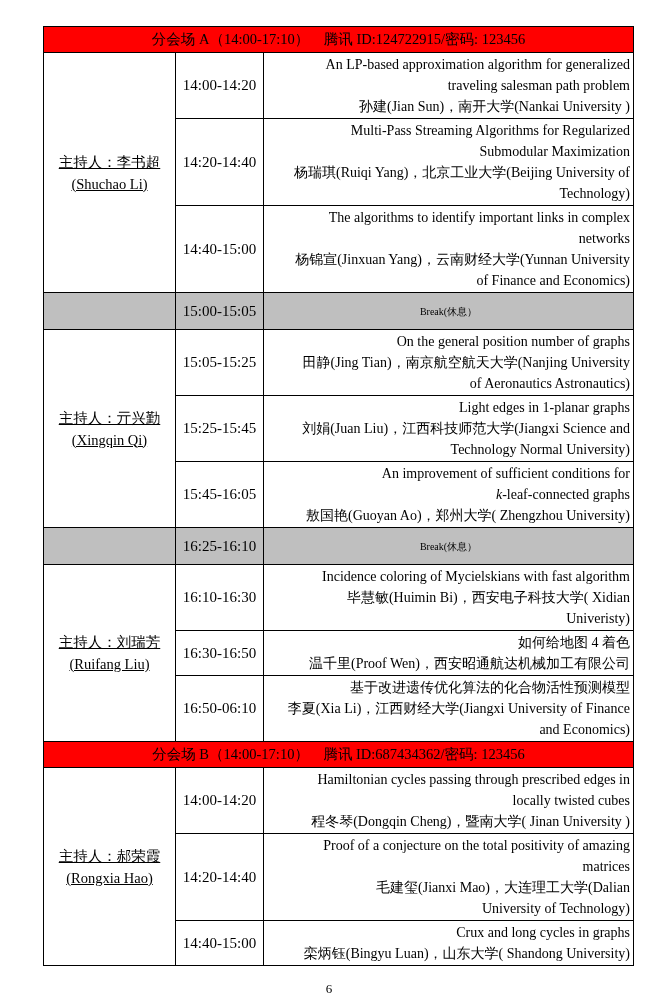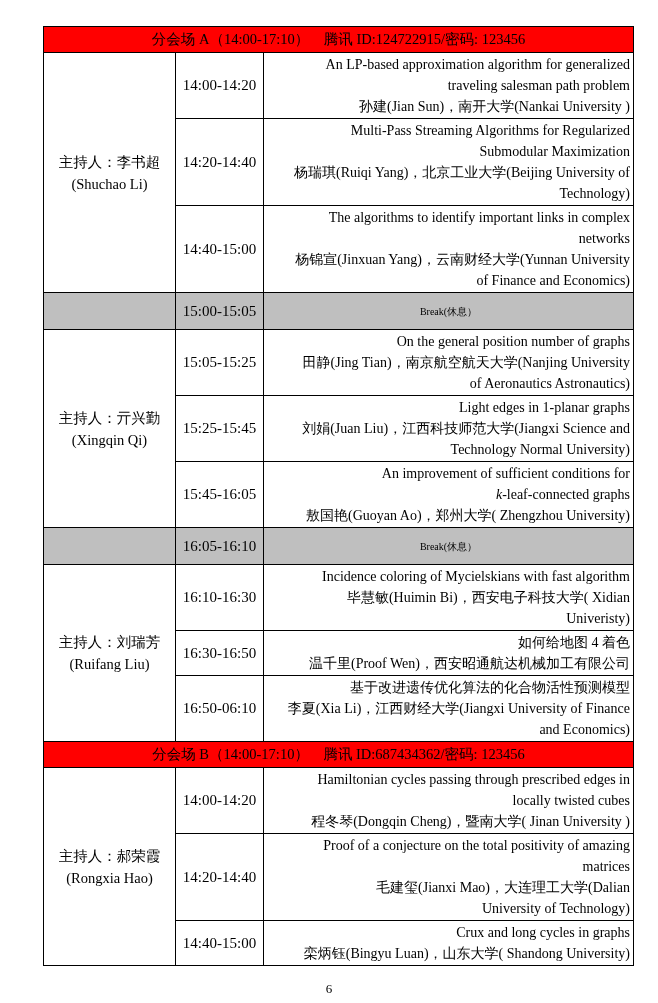--- a/index.html
+++ b/index.html
@@ -31,20 +31,21 @@
     text-align: center;
     height: 17px;
     padding: 3px 2px;
   }
   .chair-cell {
     width: 132px;
     text-align: center;
     font-size: 14.5px;
     line-height: 22px;
     padding: 2px;
+    text-decoration: underline;
   }
   .time-cell {
     width: 88px;
     text-align: center;
     font-size: 15px;
     padding: 2px 1px;
   }
   .talk-cell {
     width: 370px;
     text-align: center;
@@ -136,21 +137,21 @@
         <tr>
           <td class="time-cell">15:45-16:05</td>
           <td class="talk-cell">
             <div class="line"><span>An improvement of sufficient conditions for</span></div>
             <div class="line"><span class="italic">k</span><span>-leaf-connected graphs</span></div>
             <div class="line"><span class="bold">敖国艳(Guoyan Ao)</span><span>，郑州大学( Zhengzhou University)</span></div>
           </td>
         </tr>
         <tr class="break-row">
           <td class="chair-cell"></td>
-          <td class="time-cell">16:05-16:10</td>
+          <td class="time-cell">16:25-16:10</td>
           <td class="talk-cell break-label">Break(休息）</td>
         </tr>
         <tr>
           <td class="chair-cell" rowspan="3">
             <div class="line">主持人：刘瑞芳</div>
             <div class="line">(Ruifang Liu)</div>
           </td>
           <td class="time-cell">16:10-16:30</td>
           <td class="talk-cell">
             <div class="line"><span>Incidence coloring of Mycielskians with fast algorithm</span></div>

